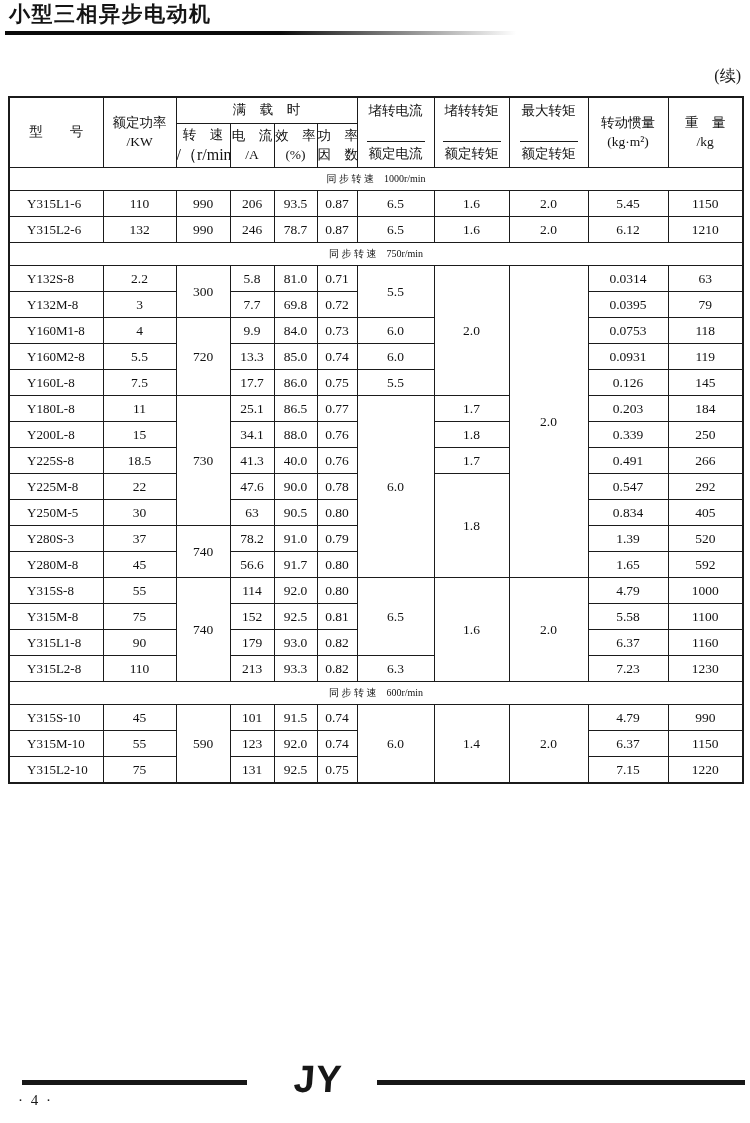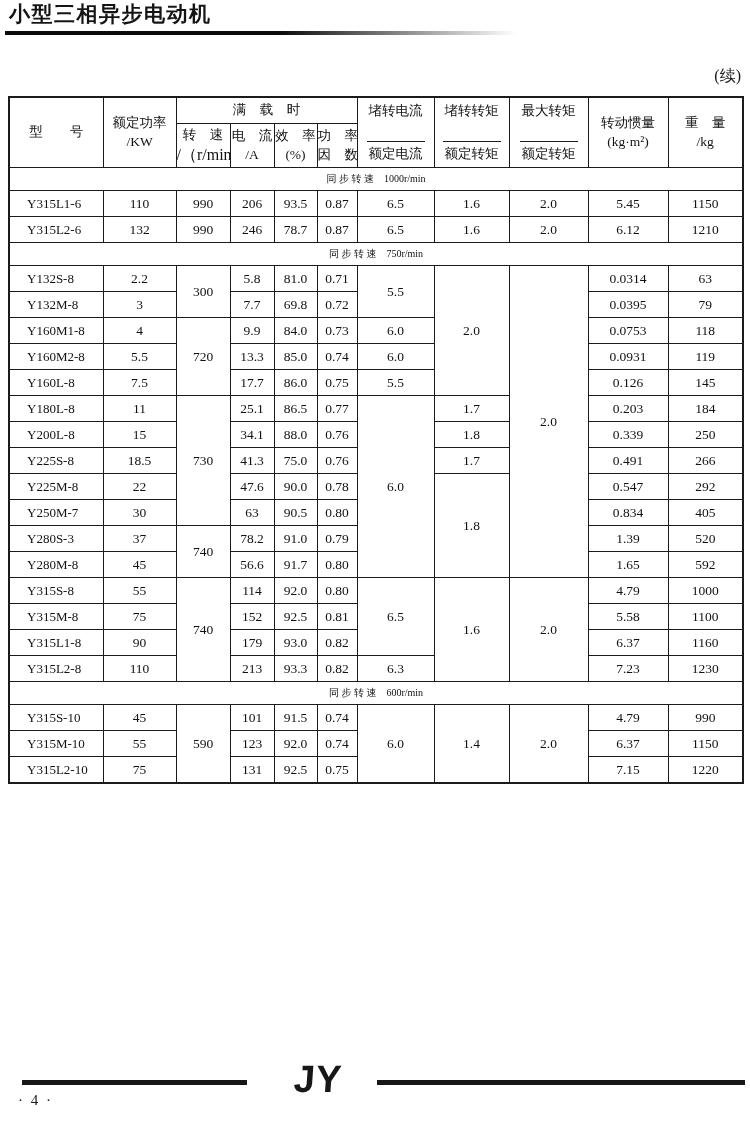--- a/index.html
+++ b/index.html
@@ -307,38 +307,38 @@
           <td class="val">88.0</td>
           <td class="val">0.76</td>
           <td class="val">1.8</td>
           <td class="val">0.339</td>
           <td class="val">250</td>
         </tr>
         <tr>
           <td class="model">Y225S-8</td>
           <td class="val">18.5</td>
           <td class="val">41.3</td>
-          <td class="val">75.0</td>
+          <td class="val">40.0</td>
           <td class="val">0.76</td>
           <td class="val">1.7</td>
           <td class="val">0.491</td>
           <td class="val">266</td>
         </tr>
         <tr>
           <td class="model">Y225M-8</td>
           <td class="val">22</td>
           <td class="val">47.6</td>
           <td class="val">90.0</td>
           <td class="val">0.78</td>
           <td rowspan="4" class="val">1.8</td>
           <td class="val">0.547</td>
           <td class="val">292</td>
         </tr>
         <tr>
-          <td class="model">Y250M-7</td>
+          <td class="model">Y250M-5</td>
           <td class="val">30</td>
           <td class="val">63</td>
           <td class="val">90.5</td>
           <td class="val">0.80</td>
           <td class="val">0.834</td>
           <td class="val">405</td>
         </tr>
         <tr>
           <td class="model">Y280S-3</td>
           <td class="val">37</td>

